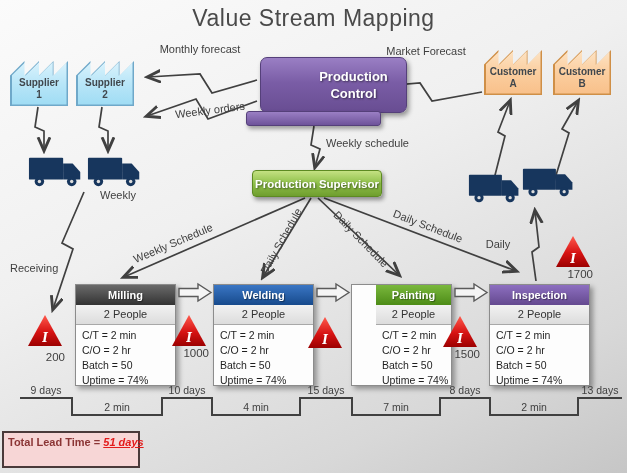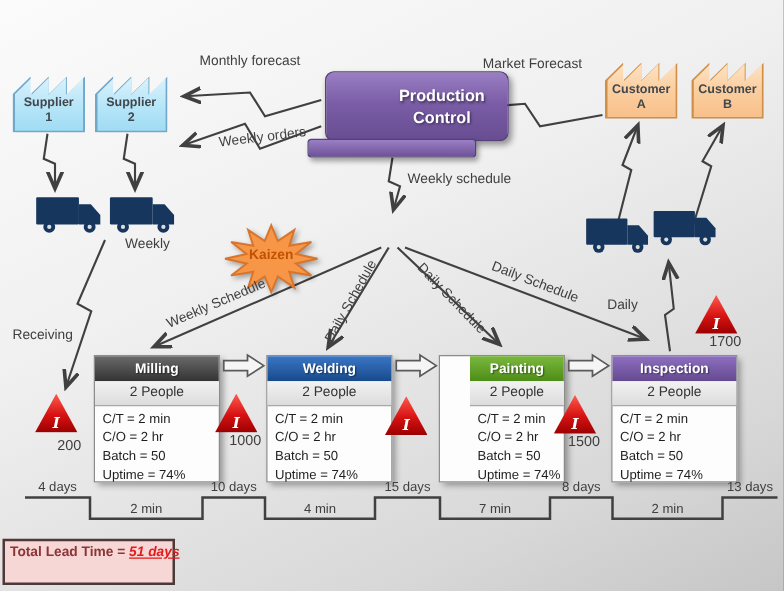--- a/index.html
+++ b/index.html
@@ -75,20 +75,21 @@
   #summary .v1{color:#e31b1b;font-style:italic;text-decoration:underline;}
   #summary .v2{color:#3b2a66;font-style:italic;text-decoration:underline;}
   .rot{transform-origin:center center;}
   svg.pos{position:absolute;overflow:visible;}
 </style>
 </head>
 <body>
 
 <div id="canvas">
 
+  <div id="title">Value Stream Mapping</div>
 
   <svg class="pos" width="627" height="473" viewBox="0 0 627 473" style="left:0;top:0;">
     <defs>
       <marker id="ah" markerWidth="10" markerHeight="9" refX="7.5" refY="4" orient="auto">
         <path d="M0,0.5 L8,4 L0,7.5" fill="none" stroke="#404040" stroke-width="1.7"></path>
       </marker>
     </defs>
     <g fill="none" stroke="#404040" stroke-width="1.7">
       <polyline points="257,80 212,93 200,74 148,77" marker-end="url(#ah)"></polyline>
       <polyline points="257,101 208,119 196,99 147,116" marker-end="url(#ah)"></polyline>
@@ -139,27 +140,24 @@
   </div>
 
   <div id="prod-control">
     <div>
       <div>Production</div>
       <div>Control</div>
     </div>
   </div>
   <div id="prod-control-base"></div>
 
-
-  <div id="kaizen">
-    <svg class="pos" width="74" height="54" viewBox="0 0 72 52" style="left:0;top:0;filter:drop-shadow(2px 2px 2px rgba(0,0,0,.35));">
-      <polygon fill="#f79646" stroke="#d9742c" stroke-width="1.5" points="72,26 55.1,29.7 67.2,39 50,36.1 54,48.5 41.1,39.8 36,52 30.9,39.8 18,48.5 22,36.1 4.8,39 16.9,29.7 0,26 16.9,22.3 4.8,13 22,15.9 18,3.5 30.9,12.2 36,0 41.1,12.2 54,3.5 50,15.9 67.2,13 55.1,22.3"></polygon>
-    </svg>
-    <div class="klbl">Kaizen</div>
-  </div>
+  <div id="prod-supervisor">
+    <span>Production Supervisor</span>
+  </div>
+
 
   <svg class="pos" width="57" height="38" viewBox="0 0 60 40" style="left:28px;top:153px;">
     <g fill="#17365d">
         <rect x="1" y="5" width="36" height="23" rx="1"></rect>
         <path d="M37,11 h10 l8,9 v8 h-18 z"></path>
         <circle cx="12" cy="30" r="5"></circle>
         <circle cx="46" cy="30" r="5"></circle>
       </g>
     <circle cx="12" cy="30" r="1.8" fill="#ddd"></circle>
       <circle cx="46" cy="30" r="1.8" fill="#ddd"></circle>
@@ -272,21 +270,21 @@
     </div>
   <div class="inv" style="left:443px;top:316px;">
       <span>I</span>
     </div>
   <div class="inv-num" style="left:440px;top:348px;">1500</div>
   <div class="inv" style="left:556px;top:236px;">
       <span>I</span>
     </div>
   <div class="inv-num" style="left:553px;top:268px;">1700</div>
 
-  <div class="tl" style="left:18px;top:384px;">4 days</div>
+  <div class="tl" style="left:18px;top:384px;">9 days</div>
   <div class="tl" style="left:159px;top:384px;">10 days</div>
   <div class="tl" style="left:298px;top:384px;">15 days</div>
   <div class="tl" style="left:437px;top:384px;">8 days</div>
   <div class="tl" style="left:572px;top:384px;">13 days</div>
   <div class="tl" style="left:89px;top:401px;">2 min</div>
   <div class="tl" style="left:228px;top:401px;">4 min</div>
   <div class="tl" style="left:368px;top:401px;">7 min</div>
   <div class="tl" style="left:506px;top:401px;">2 min</div>
 
   <div id="summary">

